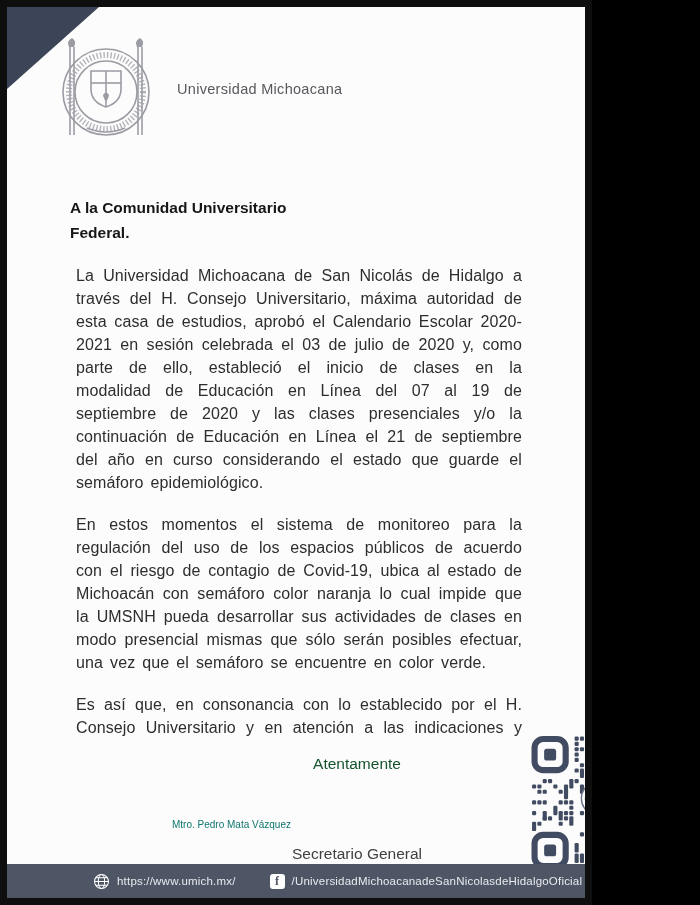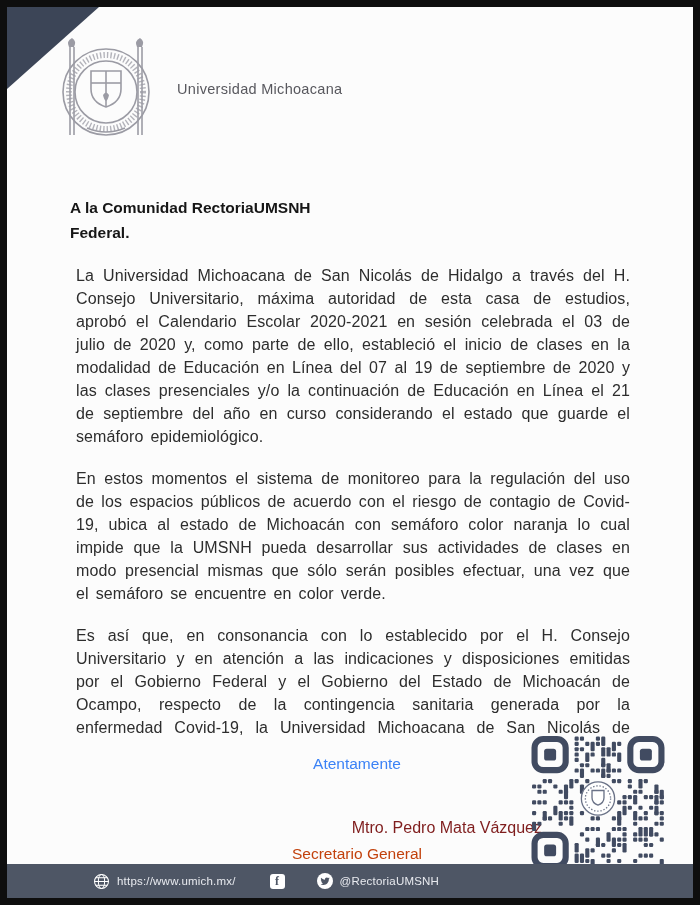--- a/index.html
+++ b/index.html
@@ -1,20 +1,20 @@
 <!DOCTYPE html>
 <html><head>
 <meta charset="utf-8">
 <style>
   * { margin:0; padding:0; box-sizing:border-box; }
   html,body { width:700px; height:905px; background:#000; }
   body { font-family:"Liberation Sans", sans-serif; }
 
   .page {
-    position:relative; width:700px; height:905px;
+    position:relative; width:592px; height:905px;
     border:7px solid #0e0e0e; background:#fcfcfc; overflow:hidden;
   }
 
   .corner-triangle {
     position:absolute; top:0; left:0; width:0; height:0;
     border-top:82px solid #3c4557; border-right:92px solid transparent;
   }
 
   
   .header-logo { position:absolute; left:38px; top:28px; width:122px; height:108px; }
@@ -39,25 +39,25 @@
   .salutation { font-size:15.5px; font-weight:bold; line-height:25px; color:#161616; }
   .letter-body p.para {
     margin-top:19px; text-align:justify;
     font-size:16px; line-height:23px; word-spacing:2.5px; letter-spacing:.1px;margin-left:6px;
   }
   .letter-body p.para.no-gap { margin-top:0; }
   .emphasis { font-weight:bold; font-style:italic; color:#1d1d1d; }
 
   
   .closing { position:absolute; left:165px; width:370px; top:748px;
-    text-align:center; font-size:15.5px; color:#3b82f6; }
+    text-align:center; font-size:15.5px; color:#14532d; }
   .sig-name { position:absolute; left:165px; width:370px; top:812px;
-    text-align:right; font-size:16px; color:#7f1d1d; }
+    text-align:left; font-size:10px; color:#0f766e; }
   .sig-title { position:absolute; left:165px; width:370px; top:838px;
-    text-align:center; font-size:15.5px; color:#c2410c; }
+    text-align:center; font-size:15.5px; color:#404040; }
 
   
   .qr { position:absolute; left:518px; top:729px; width:146px; height:133px; }
 
   
   .footer-bar {
     position:absolute; left:0; right:0; bottom:0; height:34px;
     background:#4e5665; display:flex; align-items:center;
     color:#e8eaef; font-size:11.5px; letter-spacing:.2px;
   }
@@ -103,21 +103,21 @@
 
       <path d="M42 93 q19 8 38 0"></path>
     </g>
   </svg>
   <div class="univ-name">
     <div>Universidad Michoacana</div>
   </div>
 
 
   <div class="letter-body">
-    <div class="salutation">A la Comunidad RectoriaUMSNH</div>
+    <div class="salutation">A la Comunidad Universitario</div>
     <div class="salutation">Federal.</div>
     <p class="para">La Universidad Michoacana de San Nicolás de Hidalgo a través del H. Consejo Universitario, máxima autoridad de esta casa de estudios, aprobó el Calendario Escolar 2020-2021 en sesión celebrada el 03 de julio de 2020 y, como parte de ello, estableció el inicio de clases en la modalidad de Educación en Línea del 07 al 19 de septiembre de 2020 y las clases presenciales y/o la continuación de Educación en Línea el 21 de septiembre del año en curso considerando el estado que guarde el semáforo epidemiológico.</p>
     <p class="para">En estos momentos el sistema de monitoreo para la regulación del uso de los espacios públicos de acuerdo con el riesgo de contagio de Covid-19, ubica al estado de Michoacán con semáforo color naranja lo cual impide que la UMSNH pueda desarrollar sus actividades de clases en modo presencial mismas que sólo serán posibles efectuar, una vez que el semáforo se encuentre en color verde.</p>
     <p class="para">Es así que, en consonancia con lo establecido por el H. Consejo Universitario y en atención a las indicaciones y disposiciones emitidas por el Gobierno Federal y el Gobierno del Estado de Michoacán de Ocampo, respecto de la contingencia sanitaria generada por la enfermedad Covid-19, la Universidad Michoacana de San Nicolás de Hidalgo,</p>
     <p class="para no-gap emphasis">INFORMA A TODA SU COMUNIDAD QUE LAS CLASES PARA TODOS LOS ESTUDIANTES CONTINUARÁN DESARROLLÁNDOSE EN MODALIDAD DE EDUCACIÓN EN LÍNEA HASTA EN TANTO EL SEMÁFORO EPIDEMIOLÓGICO CAMBIE A COLOR VERDE.</p>
   </div>
 
   <div class="closing">Atentamente</div>
   <div class="sig-name">Mtro. Pedro Mata Vázquez</div>
   <div class="sig-title">Secretario General</div>
@@ -316,20 +316,21 @@
           <ellipse cx="9" cy="9" rx="3.3" ry="7.4"></ellipse>
           <line x1="1.6" y1="9" x2="16.4" y2="9"></line>
           <line x1="2.6" y1="5" x2="15.4" y2="5"></line>
           <line x1="2.6" y1="13" x2="15.4" y2="13"></line>
         </g>
       </svg>
       <span>https://www.umich.mx/</span>
     </div>
     <div class="footer-item fb">
       <span class="fb-badge">f</span>
+      <span>/UniversidadMichoacanadeSanNicolasdeHidalgoOficial</span>
     </div>
     <div class="footer-item tw">
       <span class="tw-badge">
         <svg width="11" height="11" viewBox="0 0 16 16">
           <path fill="#4e5665" d="M15.5 3.4c-.5.2-1 .4-1.6.5.6-.4 1-.9 1.2-1.6-.5.3-1.1.6-1.8.7-.5-.5-1.2-.9-2-.9-1.5 0-2.7 1.2-2.7 2.7 0 .2 0 .4.1.6-2.3-.1-4.3-1.2-5.6-2.8-.3.4-.4.9-.4 1.4 0 .9.5 1.8 1.2 2.3-.4 0-.9-.1-1.2-.3v.1c0 1.3.9 2.4 2.2 2.7-.2.1-.5.1-.7.1-.2 0-.4 0-.5-.1.4 1.1 1.4 1.9 2.6 1.9-.9.8-2.1 1.2-3.4 1.2h-.7c1.2.8 2.7 1.2 4.2 1.2 5.1 0 7.9-4.2 7.9-7.9v-.4c.5-.3 1-.8 1.2-1.4z"></path>
         </svg>
       </span>
       <span>@RectoriaUMSNH</span>
     </div>
   </div>

